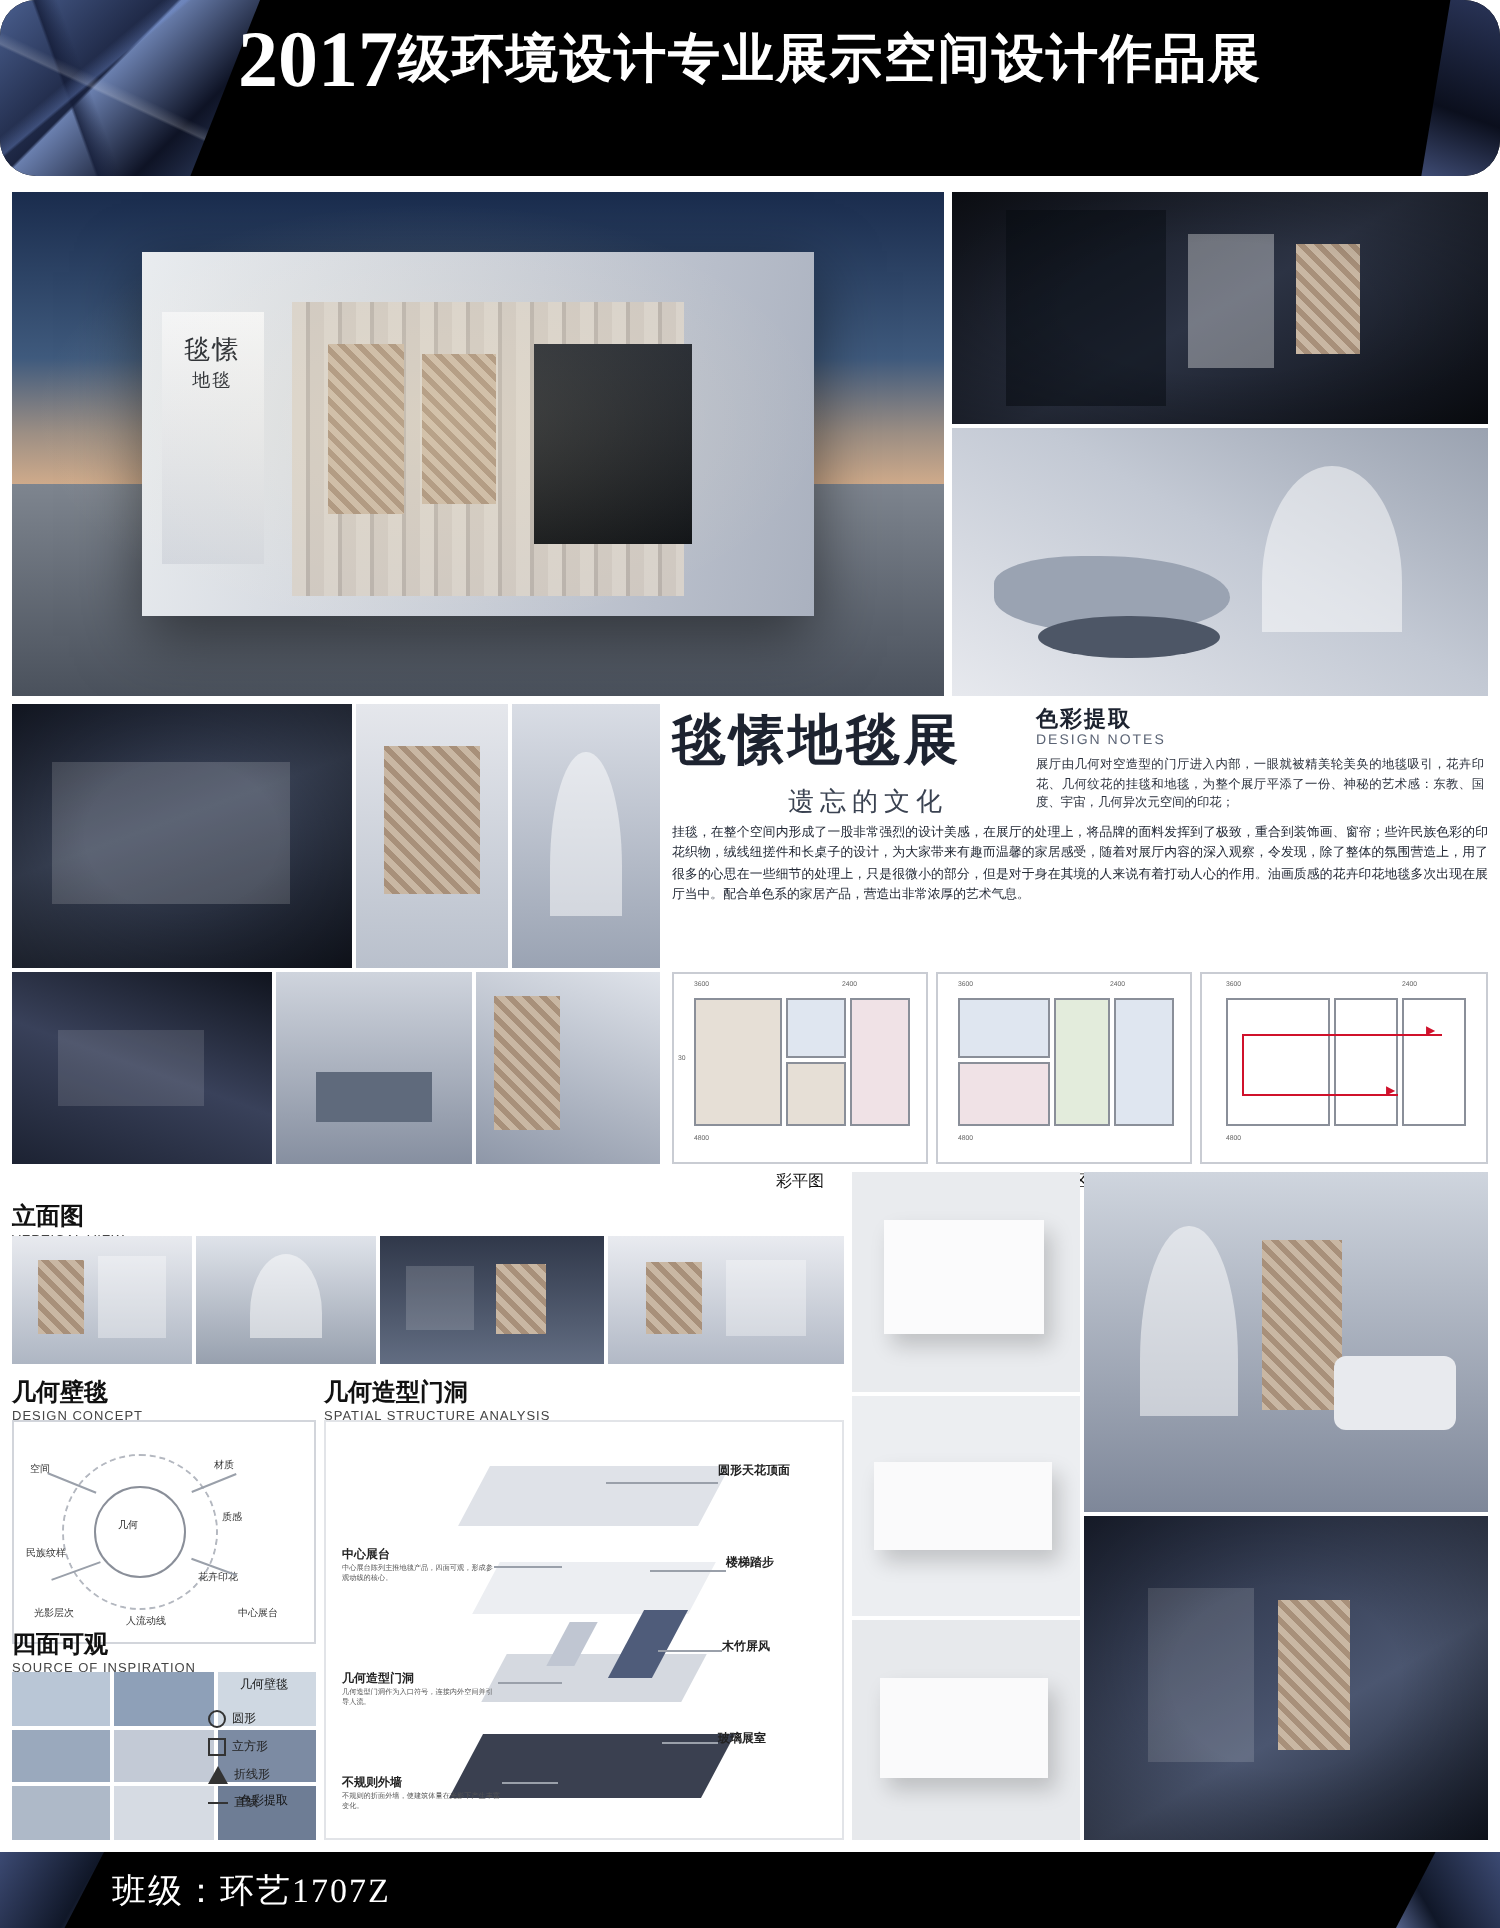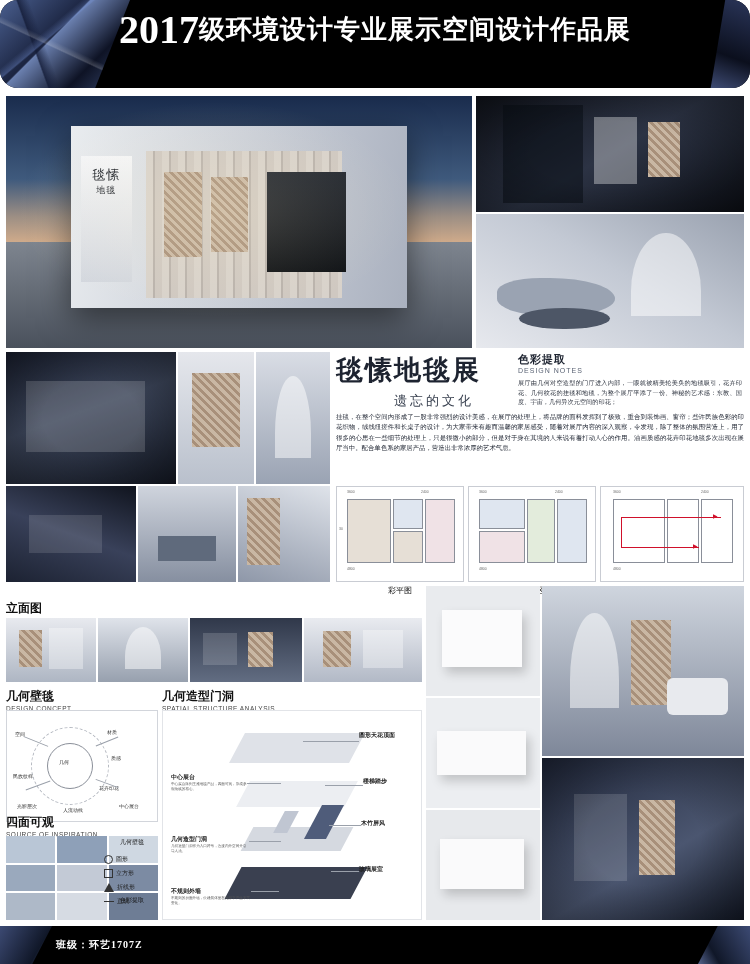--- a/index.html
+++ b/index.html
@@ -184,21 +184,21 @@
   
   .footer { position:absolute; left:0; bottom:0; width:750px; height:38px; background:#000; color:#fff; }
   .footer-geo-l{ position:absolute; left:0; top:0; width:52px; height:38px;
     background:linear-gradient(120deg,#3c4a73,#101728 70%,#55638c); clip-path: polygon(0 0,100% 0,62% 100%,0 100%); }
   .footer-geo-r{ position:absolute; right:0; top:0; width:52px; height:38px;
     background:linear-gradient(240deg,#3c4a73,#101728 70%,#55638c); clip-path: polygon(38% 0,100% 0,100% 100%,0 100%); }
   .footer-inner{ position:absolute; left:56px; right:56px; top:0; height:38px;
     display:flex; align-items:center; justify-content:space-between; }
   .f-school{ font-family:"Liberation Serif", serif; font-size:15px; }
   .f-names{ font-family:"Liberation Serif", serif; font-size:13px; letter-spacing:1px; }
-  .f-class{ font-family:"Liberation Serif", serif; font-size:10px; letter-spacing:1px;font-weight:bold; }
+  .f-class{ font-family:"Liberation Serif", serif; font-size:17px; letter-spacing:1px; }
 
   
   .ph-pan{ position:absolute; background:rgba(255,255,255,.35); }
   .ph-dark{ position:absolute; background:rgba(10,14,22,.55); }
   .ph-carpet{ position:absolute;
     background: repeating-linear-gradient(45deg,#c9b7a3 0 3px,#a8907a 3px 6px); }
   .ph-arch{ position:absolute; border-radius:50% 50% 0 0 / 70% 70% 0 0;
     background:rgba(255,255,255,.5); }
   .vign{ position:absolute; inset:0; background:radial-gradient(ellipse at 50% 50%, transparent 40%, rgba(0,0,0,.35)); }
 </style>

